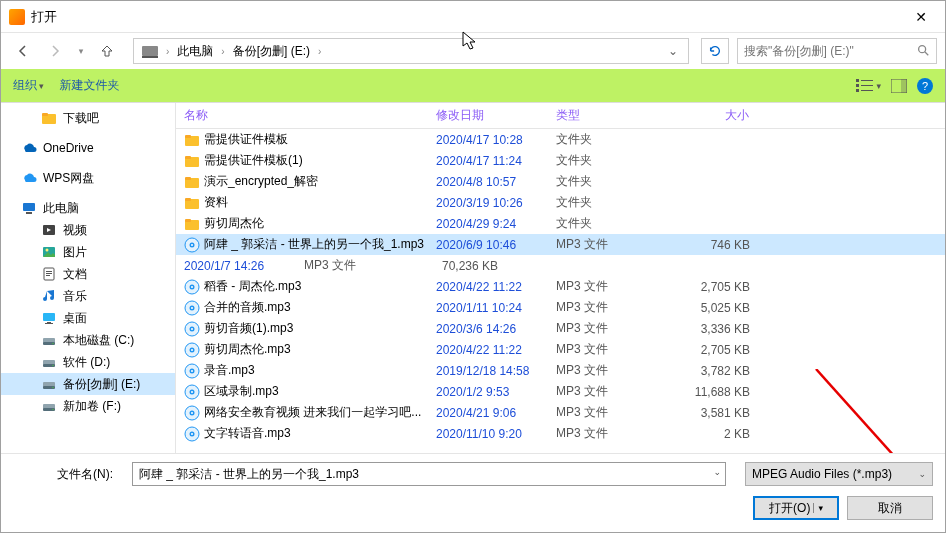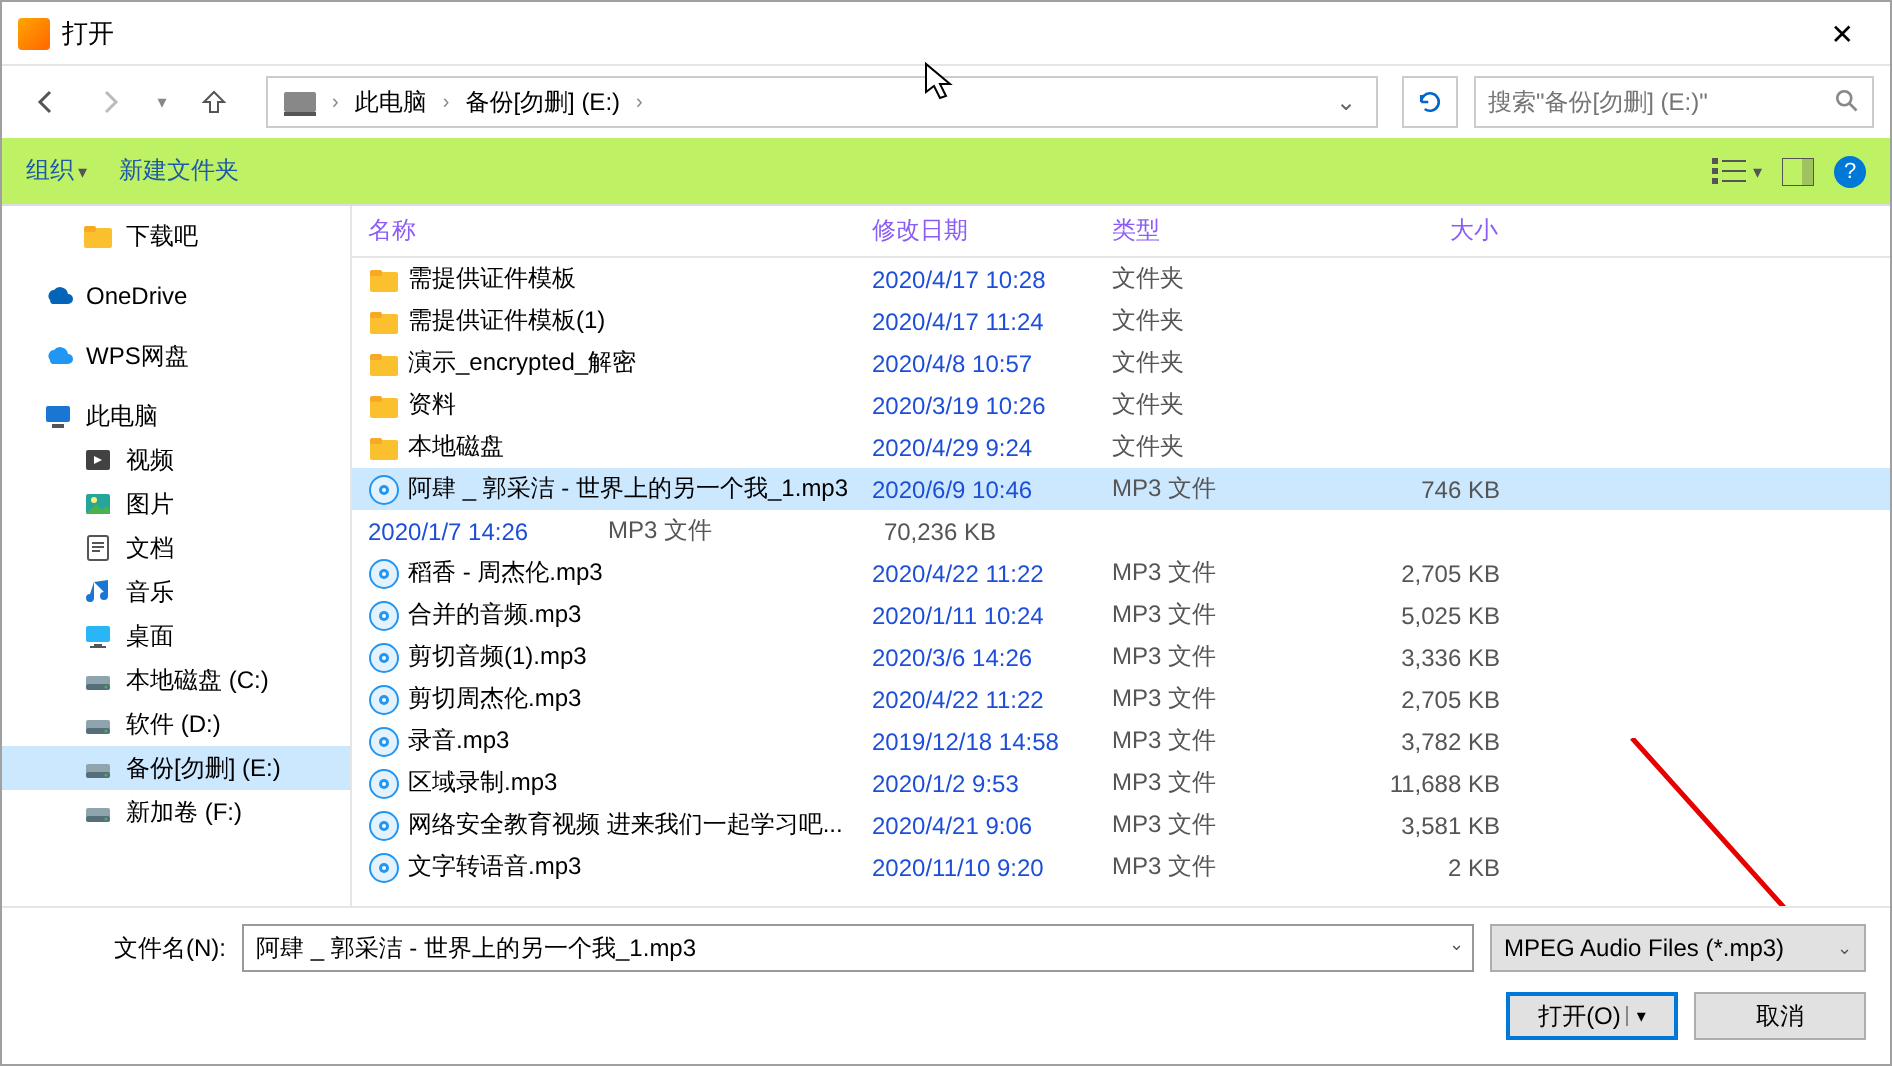--- a/index.html
+++ b/index.html
@@ -258,21 +258,21 @@
     .footer {
       padding: 8px 12px 12px 12px;
       display: flex;
       flex-direction: column;
       gap: 10px;
       border-top: 1px solid #e5e5e5;
     }
     .filename-row {
       display: flex;
       align-items: center;
-      gap: 8px;
+      gap: 19px;
     }
     .filename-label {
       width: 100px;
       text-align: right;
     }
     .filename-input {
       flex: 1;
       height: 24px;
       border: 1px solid #999;
       padding: 0 6px;
@@ -586,21 +586,21 @@
           <div class="file-date-cell">2020/3/19 10:26</div>
           <div class="file-type-cell">文件夹</div>
           <div class="file-size-cell"></div>
         </div>
         <div class="file-row">
           <div class="file-name-cell">
             <svg class="file-icon" viewBox="0 0 16 16">
               <rect x="1" y="4" width="14" height="10" rx="1" fill="#fbc02d"></rect>
               <rect x="1" y="3" width="6" height="3" rx="1" fill="#f9a825"></rect>
             </svg>
-            <span>本地磁盘</span>
+            <span>剪切周杰伦</span>
           </div>
           <div class="file-date-cell">2020/4/29 9:24</div>
           <div class="file-type-cell">文件夹</div>
           <div class="file-size-cell"></div>
         </div>
         <div class="file-row selected">
           <div class="file-name-cell">
             <svg class="file-icon" viewBox="0 0 16 16">
               <circle cx="8" cy="8" r="7" fill="#e3f2fd" stroke="#2196f3"></circle>
               <circle cx="8" cy="8" r="2.5" fill="#2196f3"></circle>

